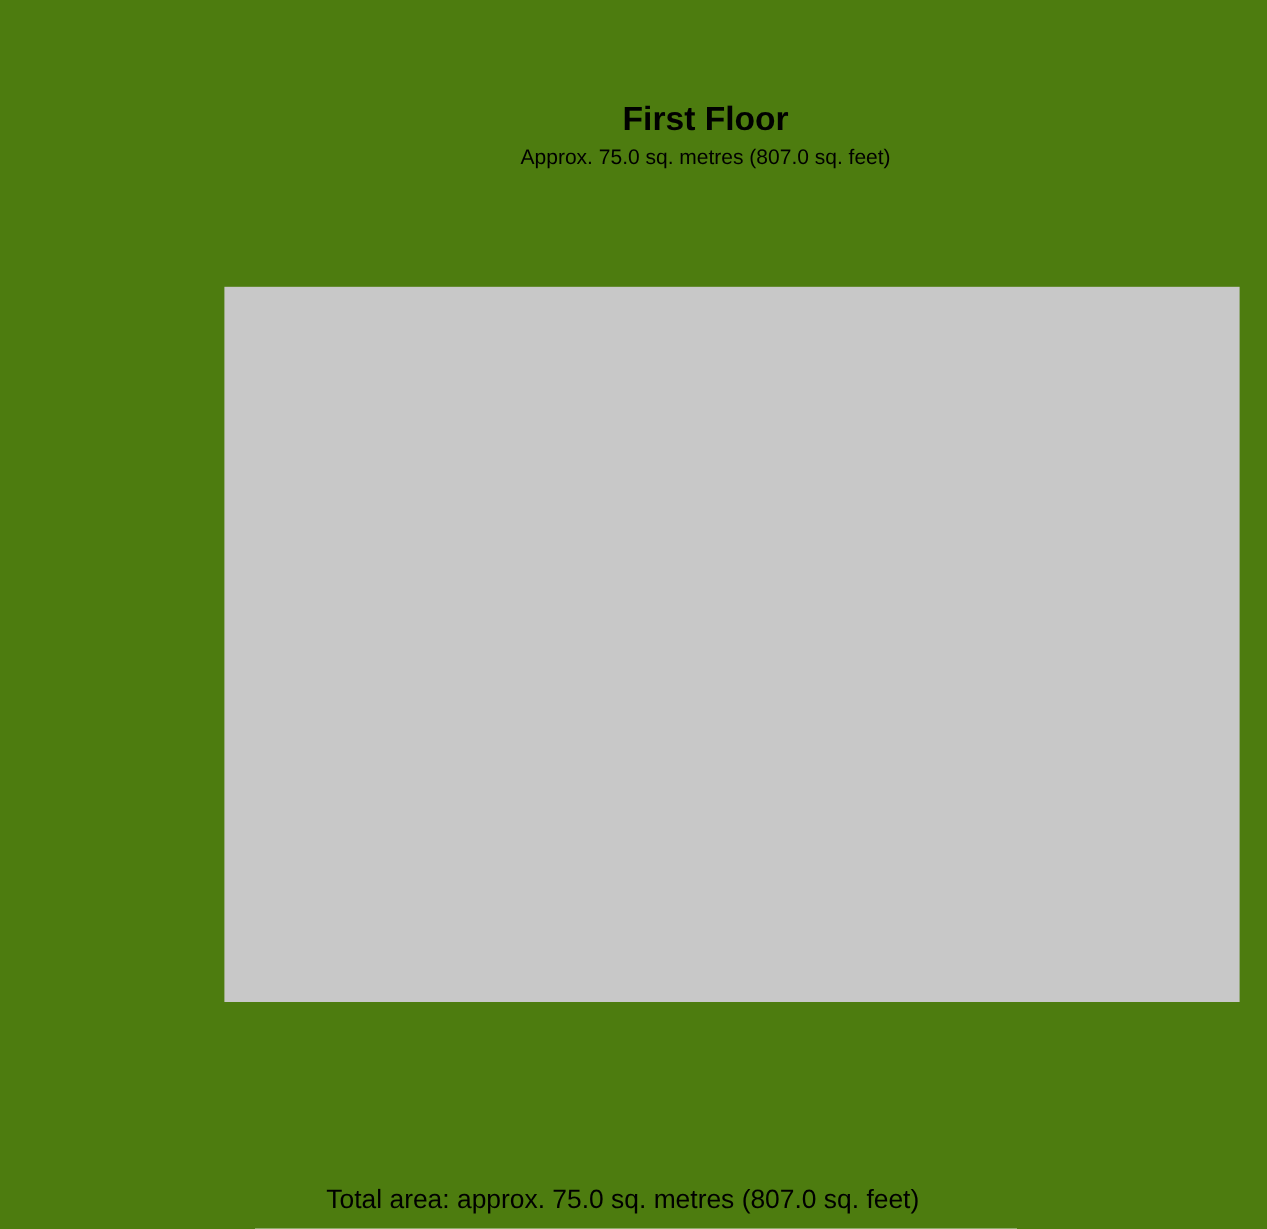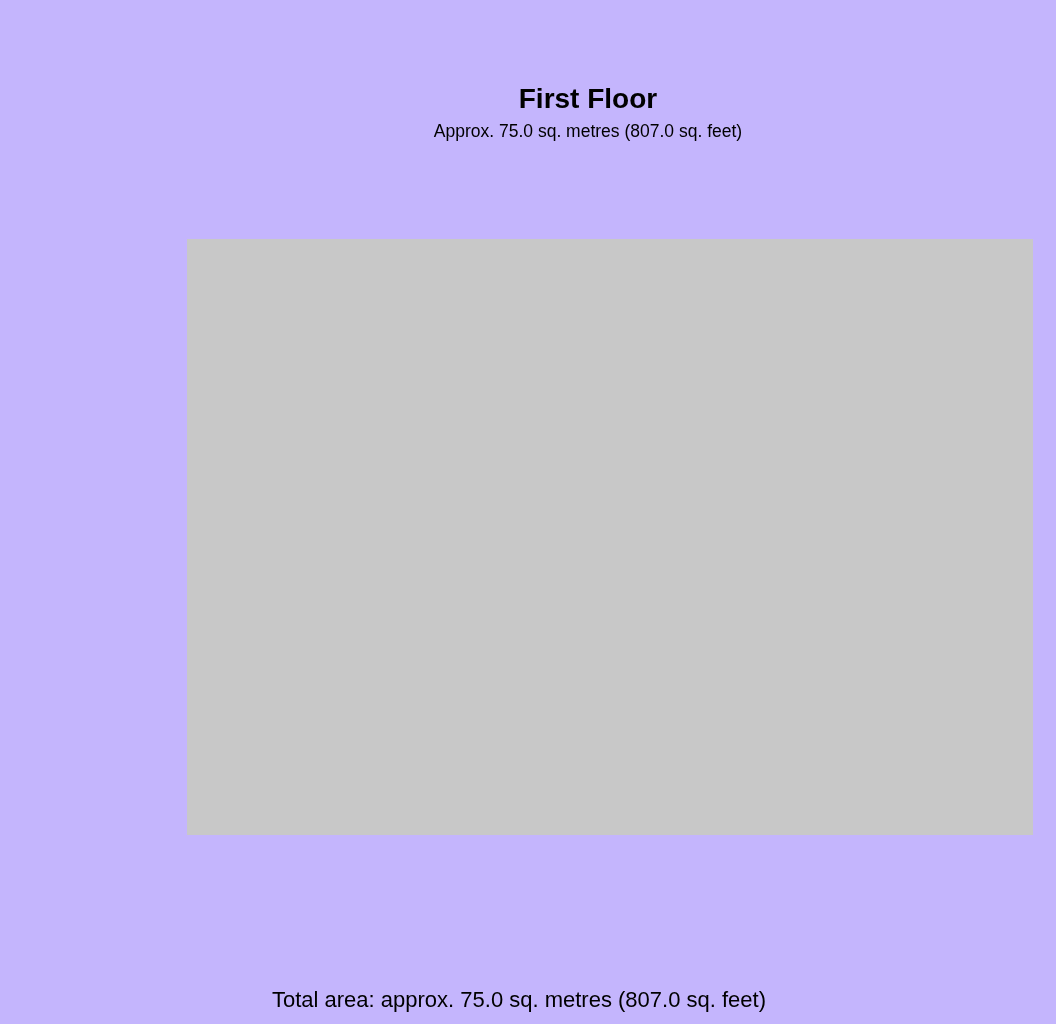--- a/index.html
+++ b/index.html
@@ -1,16 +1,16 @@
 <!DOCTYPE html>
 <html><head>
 <meta charset="utf-8">
 <style>
   html,body{margin:0;padding:0;background:#ffffff;}
-  .page{position:relative;width:1056px;height:1024px;background:#c4b5fd;font-family:"Liberation Sans", sans-serif;}
+  .page{position:relative;width:1056px;height:1024px;background:#4d7c0f;font-family:"Liberation Sans", sans-serif;}
   svg{position:absolute;top:0;left:0;}
   text{font-family:"Liberation Sans", sans-serif;}
 </style>
 </head>
 <body>
 <div class="page">
 <svg width="1056" height="1024" viewBox="0 0 1056 1024">
 
   <text x="588" y="108" font-size="28" font-weight="bold" text-anchor="middle" fill="#000">First Floor</text>
 

